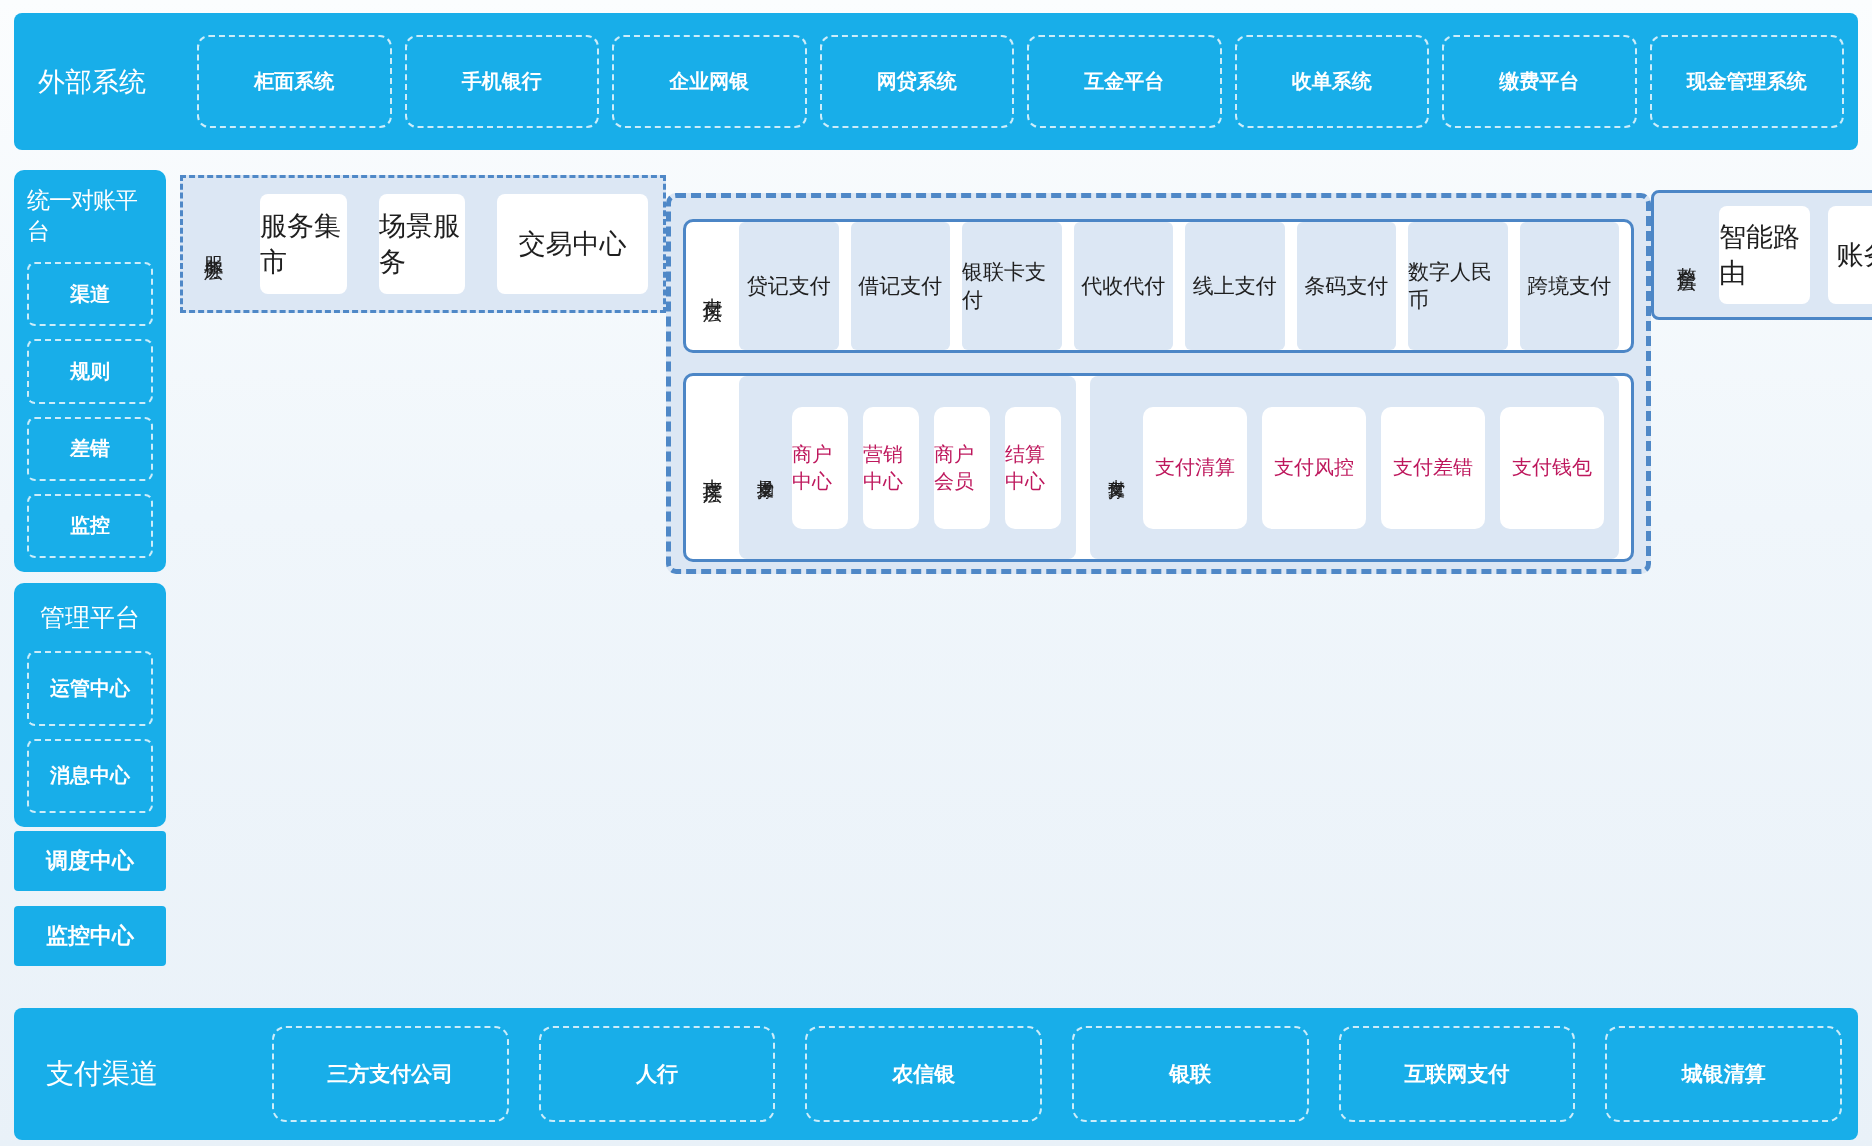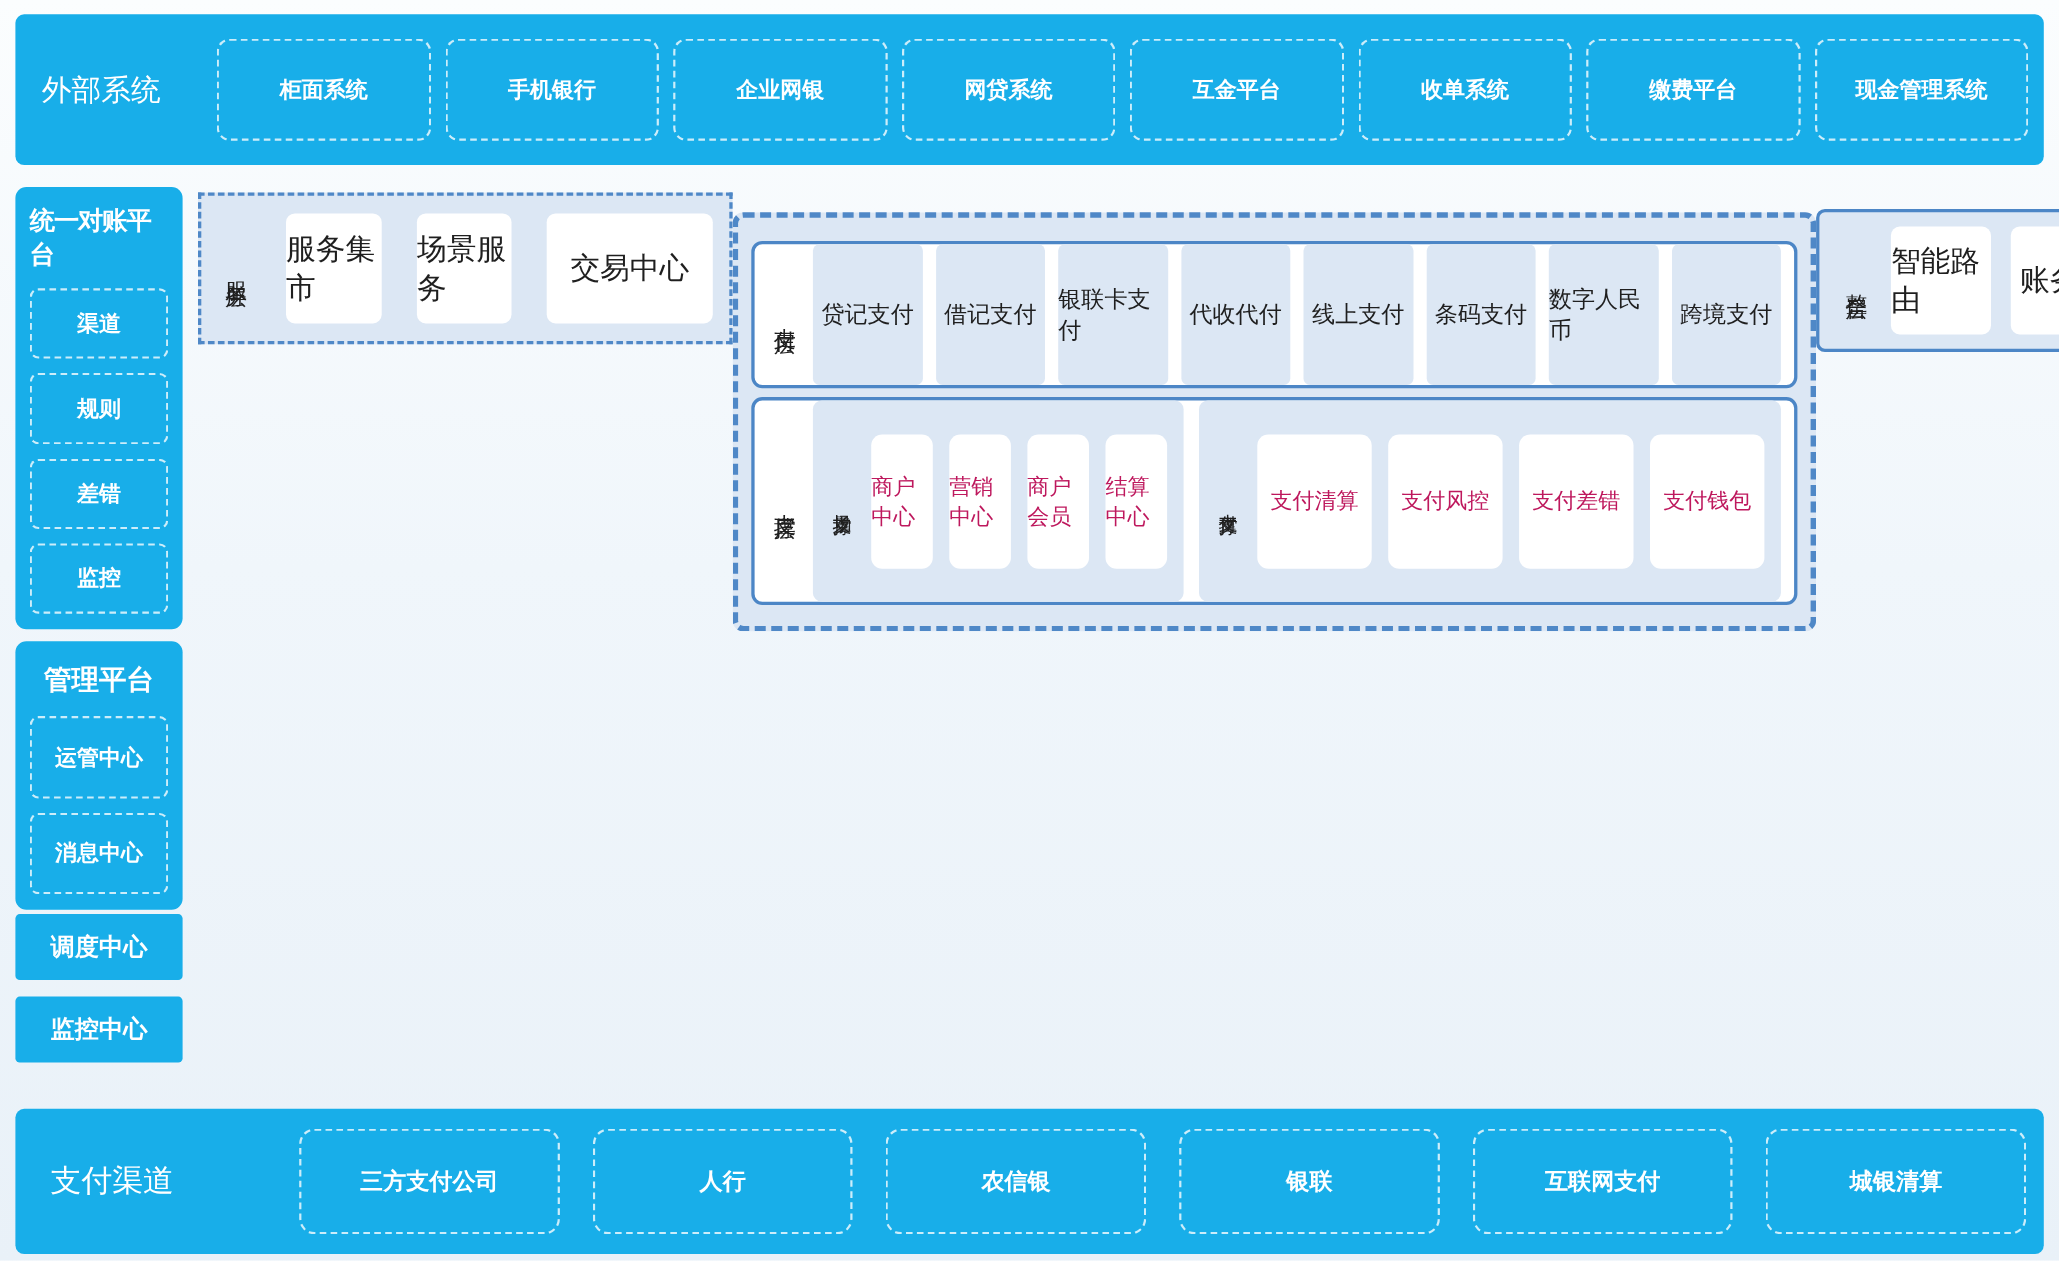--- a/index.html
+++ b/index.html
@@ -44,21 +44,21 @@
 
   
   .left-col { width: 152px; flex: none; padding-top: 7px; display: flex; flex-direction: column; }
   .side-panel {
     background: #18aee9; border-radius: 10px;
     display: flex; flex-direction: column;
     padding: 0 13px 14px 13px; color: #fff;
   }
   .side-panel .panel-title {
     display: flex; align-items: center; justify-content: center;
-    font-weight: bold; color: #fff; flex: none;
+    font-weight: normal; color: #fff; flex: none;
   }
   .panel-recon { height: 402px; }
   .panel-recon .panel-title { height: 92px; font-size: 23px; letter-spacing: -1px; }
   .panel-mgmt { height: 244px; margin-top: 11px; }
   .panel-mgmt .panel-title { height: 68px; font-size: 25px; }
   .side-items { flex: 1; display: flex; flex-direction: column; gap: 13px; }
   .side-box {
     flex: 1;
     border: 2px dashed rgba(255,255,255,0.78);
     border-radius: 8px;
@@ -98,21 +98,21 @@
   }
   .service-box.w1 { flex: 408; }
   .service-box.w2 { flex: 403; }
   .service-box.w3 { flex: 707; }
 
   
   .dashed-wrap {
     margin-top: 18px; height: 381px; flex: none;
     background: #dce7f4;
     border: 5px dashed #4f88c7; border-radius: 10px;
-    padding: 21px 12px; display: flex; flex-direction: column; gap: 8px;
+    padding: 21px 12px; display: flex; flex-direction: column; gap: 20px;
   }
   .layer-card {
     background: #fff;
     border: 3px solid #4c86c6; border-radius: 10px;
     flex: 1; display: flex; align-items: center;
     padding: 0 12px 0 14px; gap: 12px;
   }
   .pay-box {
     flex: 1; height: 128px;
     background: #dce7f4; border-radius: 6px;

